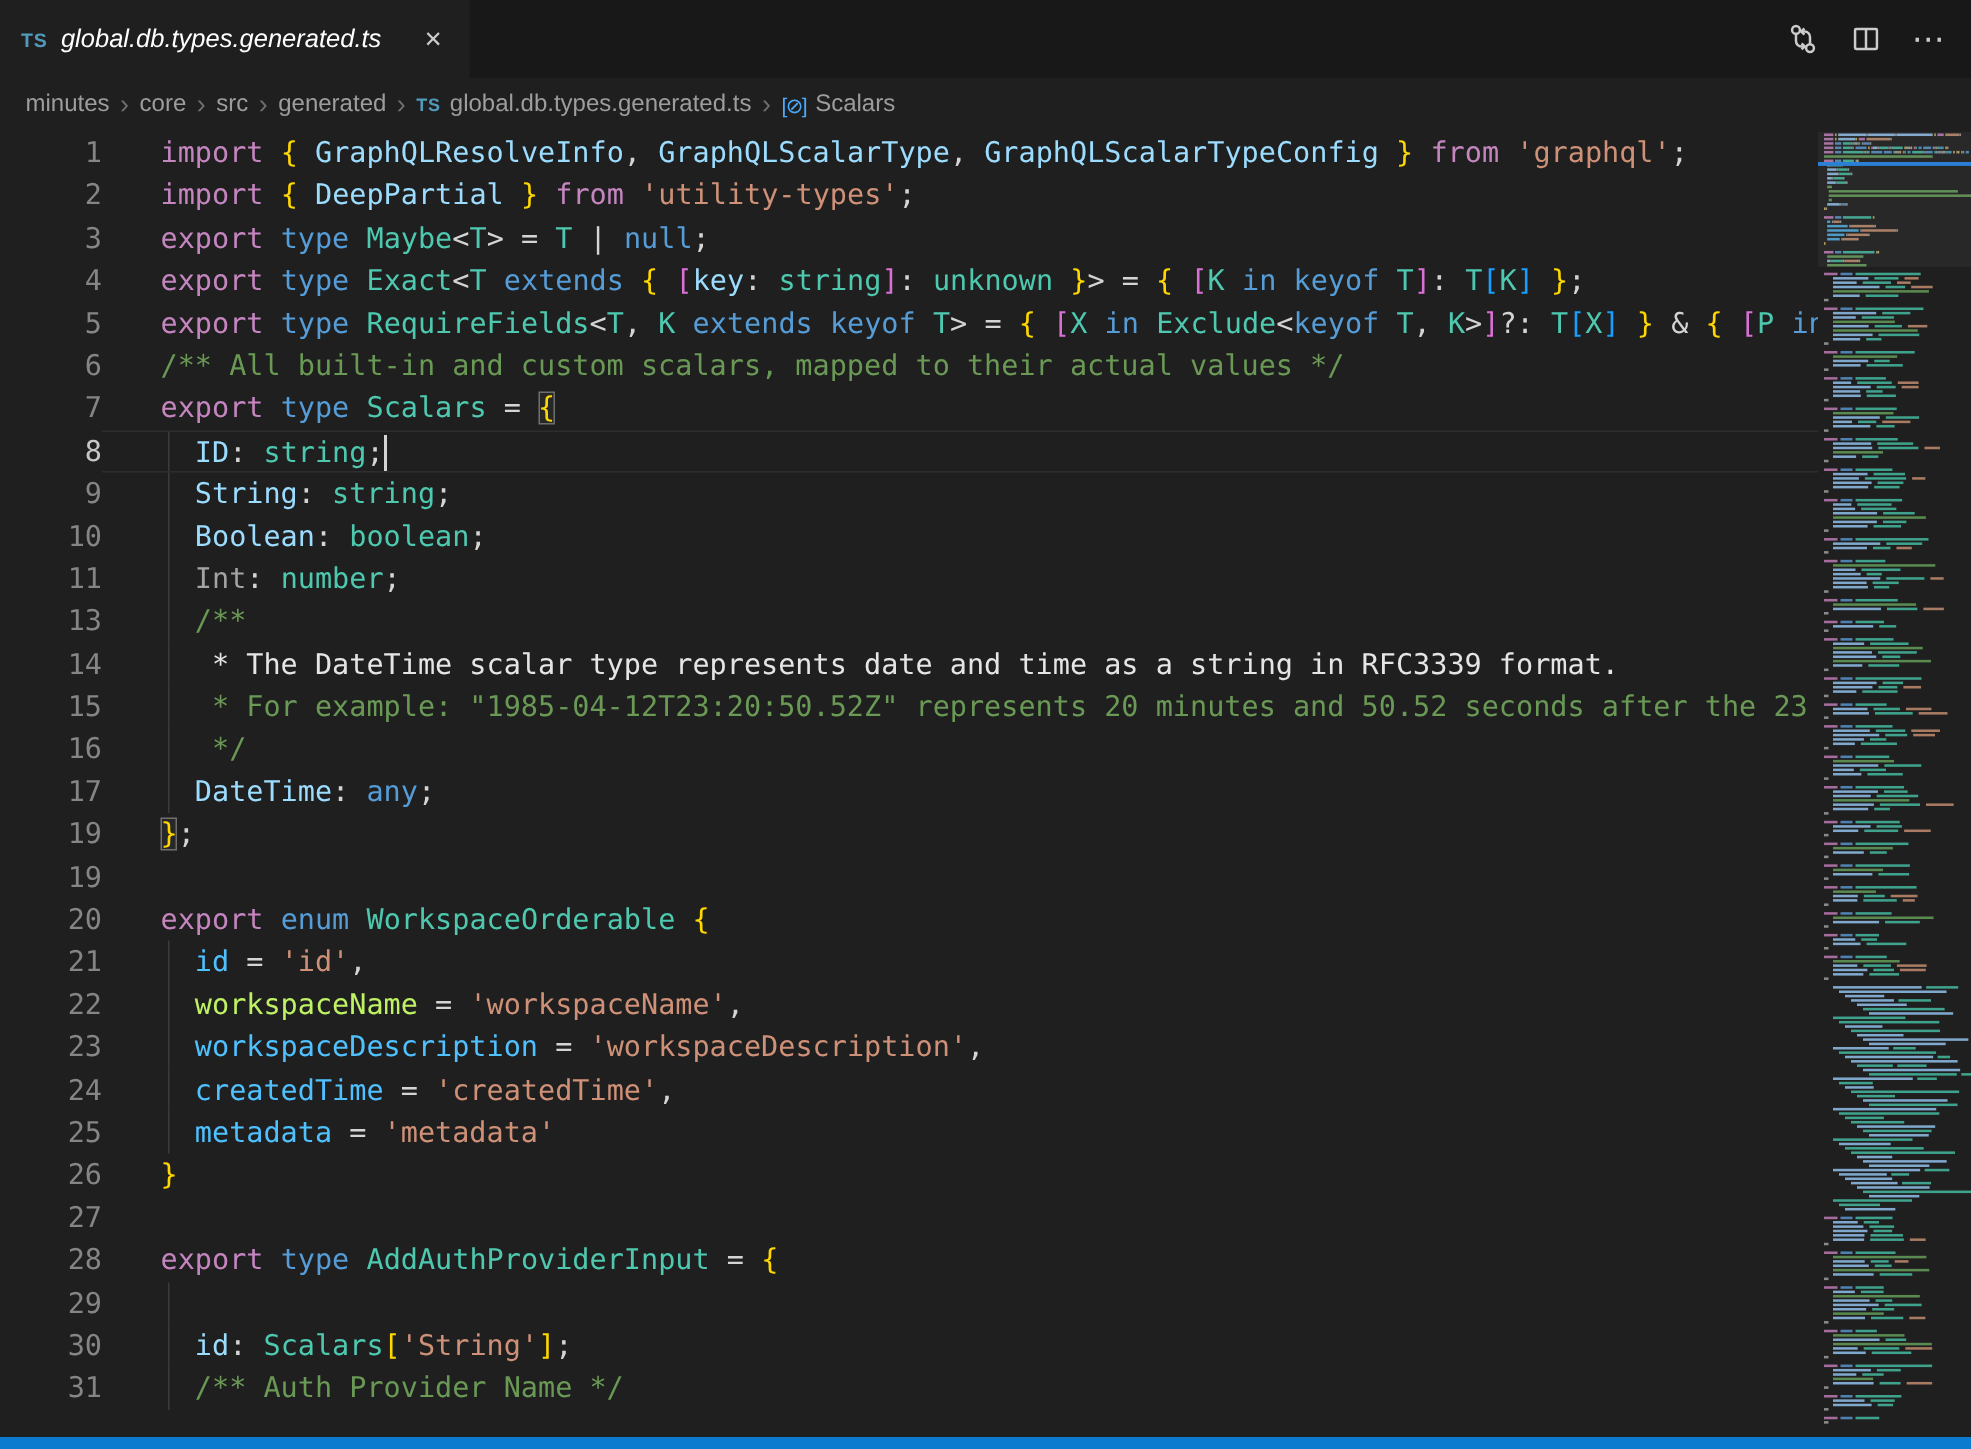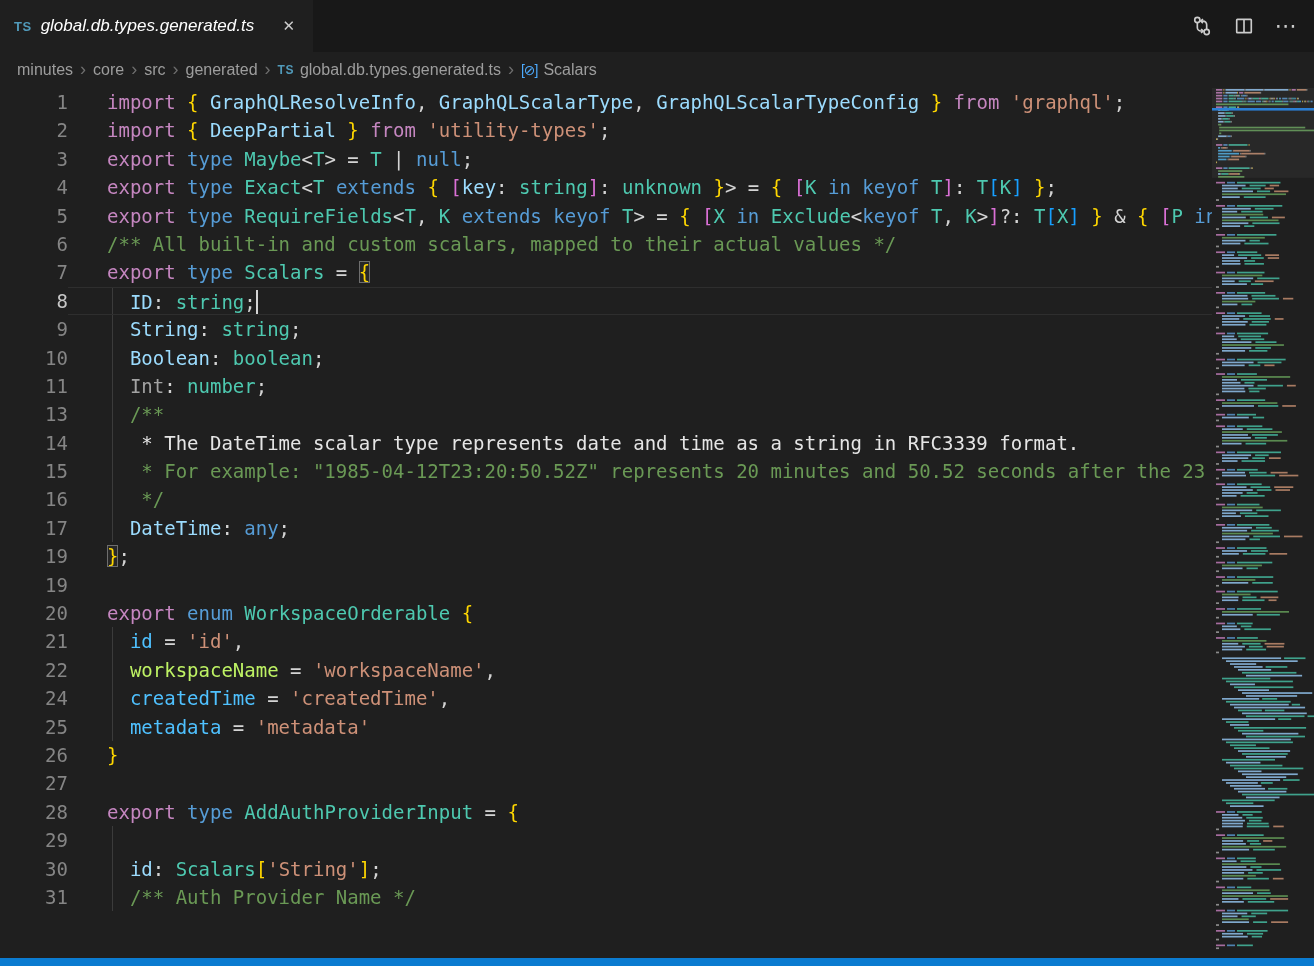--- a/index.html
+++ b/index.html
@@ -123,20 +123,21 @@
       <div class="line"><span class="gutter">13</span><span class="code"><span class="guide"></span><span class="tok" style="color: rgb(106, 153, 85);">  /**</span></span></div>
       <div class="line"><span class="gutter">14</span><span class="code"><span class="guide"></span><span class="tok" style="color: #e5e5e5;">   * The DateTime scalar type represents date and time as a string in RFC3339 format.</span></span></div>
       <div class="line"><span class="gutter">15</span><span class="code"><span class="guide"></span><span class="tok" style="color: rgb(106, 153, 85);">   * For example: "1985-04-12T23:20:50.52Z" represents 20 minutes and 50.52 seconds after the 23</span></span></div>
       <div class="line"><span class="gutter">16</span><span class="code"><span class="guide"></span><span class="tok" style="color: rgb(106, 153, 85);">   */</span></span></div>
       <div class="line"><span class="gutter">17</span><span class="code"><span class="guide"></span><span class="tok" style="color: rgb(156, 220, 254);">  DateTime</span><span class="tok" style="color: rgb(212, 212, 212);">: </span><span class="tok" style="color: rgb(86, 156, 214);">any</span><span class="tok" style="color: rgb(212, 212, 212);">;</span></span></div>
       <div class="line"><span class="gutter">19</span><span class="code"><span class="tok match" style="color: rgb(255, 215, 0);">}</span><span class="tok" style="color: rgb(212, 212, 212);">;</span></span></div>
       <div class="line"><span class="gutter">19</span><span class="code"></span></div>
       <div class="line"><span class="gutter">20</span><span class="code"><span class="tok" style="color: rgb(197, 134, 192);">export</span><span class="tok" style="color: rgb(212, 212, 212);"> </span><span class="tok" style="color: rgb(86, 156, 214);">enum</span><span class="tok" style="color: rgb(212, 212, 212);"> </span><span class="tok" style="color: rgb(78, 201, 176);">WorkspaceOrderable</span><span class="tok" style="color: rgb(212, 212, 212);"> </span><span class="tok" style="color: rgb(255, 215, 0);">{</span></span></div>
       <div class="line"><span class="gutter">21</span><span class="code"><span class="guide"></span><span class="tok" style="color: rgb(79, 193, 255);">  id</span><span class="tok" style="color: rgb(212, 212, 212);"> = </span><span class="tok" style="color: rgb(206, 145, 120);">'id'</span><span class="tok" style="color: rgb(212, 212, 212);">,</span></span></div>
       <div class="line"><span class="gutter">22</span><span class="code"><span class="guide"></span><span class="tok" style="color: #bef264;">  workspaceName</span><span class="tok" style="color: rgb(212, 212, 212);"> = </span><span class="tok" style="color: rgb(206, 145, 120);">'workspaceName'</span><span class="tok" style="color: rgb(212, 212, 212);">,</span></span></div>
+      <div class="line"><span class="gutter">23</span><span class="code"><span class="guide"></span><span class="tok" style="color: rgb(79, 193, 255);">  workspaceDescription</span><span class="tok" style="color: rgb(212, 212, 212);"> = </span><span class="tok" style="color: rgb(206, 145, 120);">'workspaceDescription'</span><span class="tok" style="color: rgb(212, 212, 212);">,</span></span></div>
       <div class="line"><span class="gutter">24</span><span class="code"><span class="guide"></span><span class="tok" style="color: rgb(79, 193, 255);">  createdTime</span><span class="tok" style="color: rgb(212, 212, 212);"> = </span><span class="tok" style="color: rgb(206, 145, 120);">'createdTime'</span><span class="tok" style="color: rgb(212, 212, 212);">,</span></span></div>
       <div class="line"><span class="gutter">25</span><span class="code"><span class="guide"></span><span class="tok" style="color: rgb(79, 193, 255);">  metadata</span><span class="tok" style="color: rgb(212, 212, 212);"> = </span><span class="tok" style="color: rgb(206, 145, 120);">'metadata'</span></span></div>
       <div class="line"><span class="gutter">26</span><span class="code"><span class="tok" style="color: rgb(255, 215, 0);">}</span></span></div>
       <div class="line"><span class="gutter">27</span><span class="code"></span></div>
       <div class="line"><span class="gutter">28</span><span class="code"><span class="tok" style="color: rgb(197, 134, 192);">export</span><span class="tok" style="color: rgb(212, 212, 212);"> </span><span class="tok" style="color: rgb(86, 156, 214);">type</span><span class="tok" style="color: rgb(212, 212, 212);"> </span><span class="tok" style="color: rgb(78, 201, 176);">AddAuthProviderInput</span><span class="tok" style="color: rgb(212, 212, 212);"> = </span><span class="tok" style="color: rgb(255, 215, 0);">{</span></span></div>
       <div class="line"><span class="gutter">29</span><span class="code"><span class="guide"></span></span></div>
       <div class="line"><span class="gutter">30</span><span class="code"><span class="guide"></span><span class="tok" style="color: rgb(156, 220, 254);">  id</span><span class="tok" style="color: rgb(212, 212, 212);">: </span><span class="tok" style="color: rgb(78, 201, 176);">Scalars</span><span class="tok" style="color: rgb(255, 215, 0);">[</span><span class="tok" style="color: rgb(206, 145, 120);">'String'</span><span class="tok" style="color: rgb(255, 215, 0);">]</span><span class="tok" style="color: rgb(212, 212, 212);">;</span></span></div>
       <div class="line"><span class="gutter">31</span><span class="code"><span class="guide"></span><span class="tok" style="color: rgb(106, 153, 85);">  /** Auth Provider Name */</span></span></div>
     </div>
   <div class="minimap">

